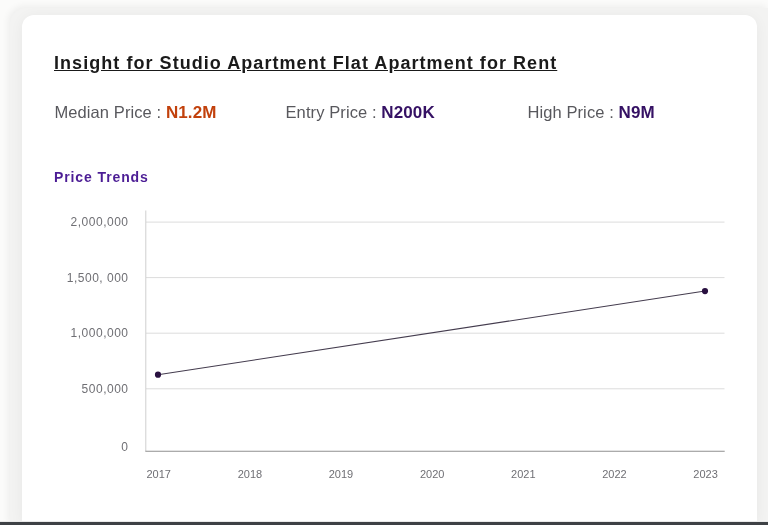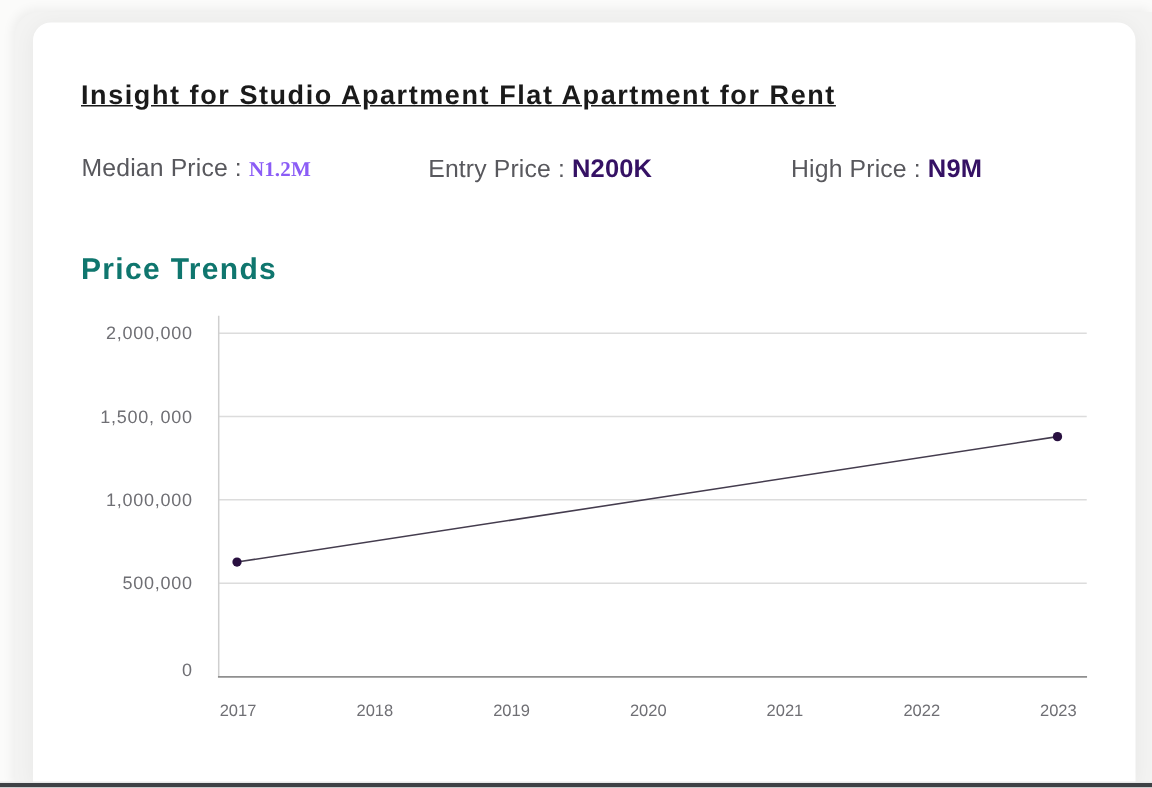--- a/index.html
+++ b/index.html
@@ -12,27 +12,27 @@
 </style>
 </head>
 <body>
 
 <div class="abs" style="left:10px;top:8px;width:758px;height:517px;border-radius:16px 0 0 0;background:#f3f3f2;box-shadow:-2px -2px 7px rgba(0,0,0,0.055);"></div>
 
 <div class="abs" style="left:22px;top:15px;width:735px;height:507px;border-radius:12px 12px 0 0;background:#ffffff;box-shadow:0 2px 14px rgba(0,0,0,0.05);"></div>
 
 <div class="abs" style="left:54px;top:54.1px;font-size:18px;line-height:1;font-weight:bold;letter-spacing:1.05px;color:#1a1a1a;text-decoration:underline;">Insight for Studio Apartment Flat Apartment for Rent</div>
 
-<div class="abs" style="left:54.4px;top:104.2px;font-size:16.5px;line-height:1;letter-spacing:0.1px;color:#58585d;">Median Price : <b style="font-size:14px;line-height:1;letter-spacing:0.1px;color:#8b5cf6;font-family:Liberation Serif, serif;">N1.2M</b></div>
+<div class="abs" style="left:54.4px;top:104.2px;font-size:16.5px;line-height:1;letter-spacing:0.1px;color:#58585d;">Median Price : <b style="font-size:17px;line-height:1;letter-spacing:0.1px;color:#c2410c;">N1.2M</b></div>
 
 <div class="abs" style="left:285.5px;top:104.2px;font-size:16.5px;line-height:1;letter-spacing:0.1px;color:#58585d;">Entry Price : <b style="font-size:17px;line-height:1;letter-spacing:0.1px;color:#351164;">N200K</b></div>
 
 <div class="abs" style="left:527.4px;top:104.2px;font-size:16.5px;line-height:1;letter-spacing:0.1px;color:#58585d;">High Price : <b style="font-size:17px;line-height:1;letter-spacing:0.1px;color:#351164;">N9M</b></div>
 
-<div class="abs" style="left:54px;top:170px;font-size:20px;line-height:1;font-weight:bold;letter-spacing:0.89px;color:#0f766e;">Price Trends</div>
+<div class="abs" style="left:54px;top:170px;font-size:14px;line-height:1;font-weight:bold;letter-spacing:0.89px;color:#4c1d95;">Price Trends</div>
 
 <svg class="abs" style="left:0;top:0;" width="768" height="525" viewBox="0 0 768 525">
 
   <line x1="146" y1="222.1" x2="724.5" y2="222.1" stroke="#dcdcdc" stroke-width="1"></line>
 
   <line x1="146" y1="277.6" x2="724.5" y2="277.6" stroke="#dcdcdc" stroke-width="1"></line>
 
   <line x1="146" y1="333.2" x2="724.5" y2="333.2" stroke="#dcdcdc" stroke-width="1"></line>
 
   <line x1="146" y1="388.8" x2="724.5" y2="388.8" stroke="#dcdcdc" stroke-width="1"></line>

